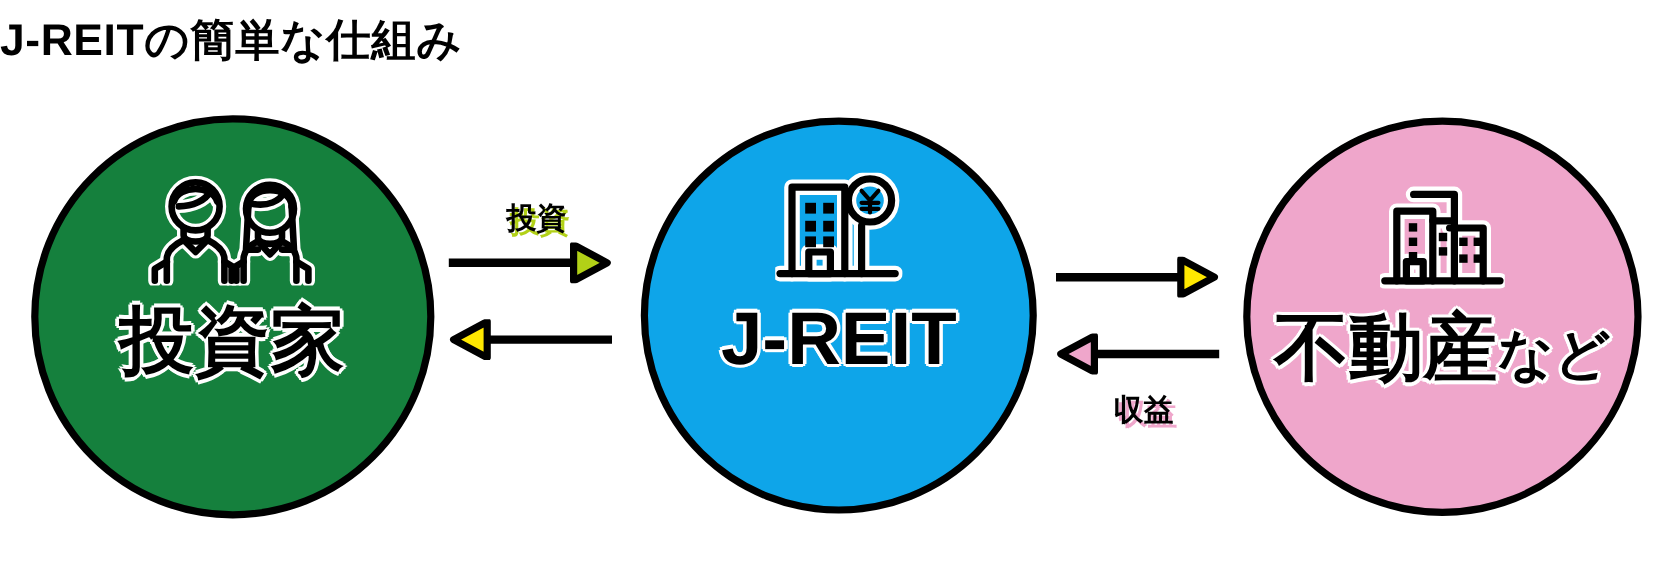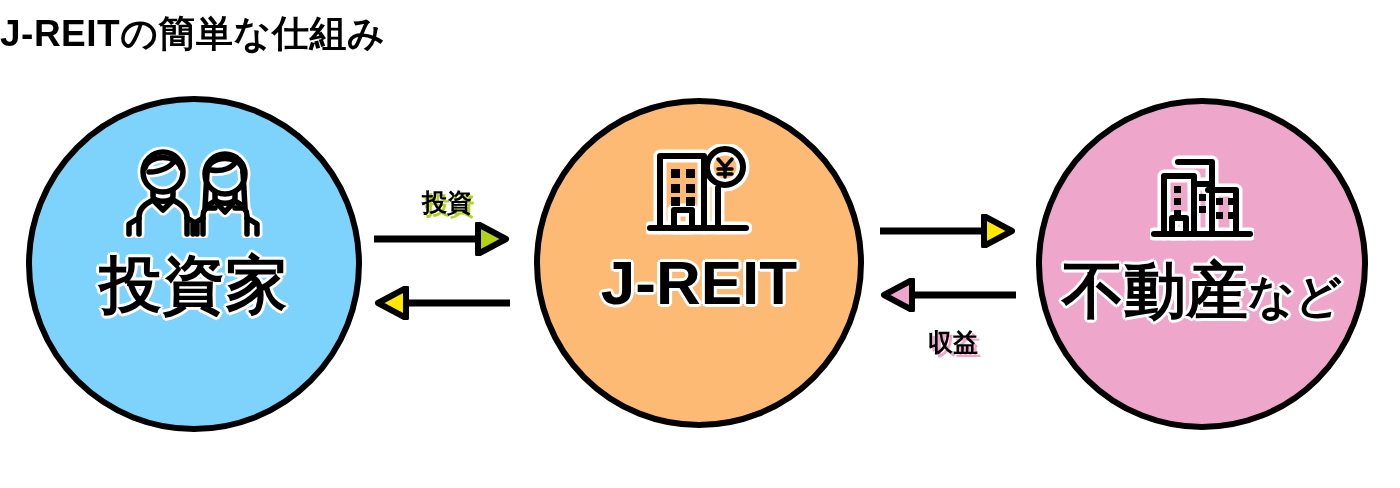--- a/index.html
+++ b/index.html
@@ -42,22 +42,22 @@
   .node {
     position: absolute;
     border-radius: 50%;
     border: 6px solid #000000;
     box-sizing: border-box;
     display: flex;
     flex-direction: column;
     align-items: center;
     justify-content: flex-start;
   }
-  .node-green  { left: 26px;   top: 96px; width: 336px; height: 336px; background: #7dd3fc; }
-  .node-yellow { left: 534px;  top: 98px; width: 330px; height: 330px; background: #fdba74; }
+  .node-green  { left: 26px;   top: 96px; width: 336px; height: 336px; background: #15803d; }
+  .node-yellow { left: 534px;  top: 98px; width: 330px; height: 330px; background: #0ea5e9; }
   .node-pink   { left: 1036px; top: 98px; width: 332px; height: 332px; background: #efa6cb; }
 
   .node-icon {
     margin-top: 44px;
     height: 92px;
     display: flex;
     align-items: center;
     justify-content: center;
   }
   .node-yellow .node-icon { margin-top: 40px; }
@@ -92,21 +92,21 @@
       -2px -2px 0 #fff,  2px -2px 0 #fff,
       -2px  2px 0 #fff,  2px  2px 0 #fff;
   }
 
   
   .flow {
     position: absolute;
     width: 150px;
     height: 190px;
   }
-  .flow-left  { left: 372px; top: 186px; }
+  .flow-left  { left: 372px; top: 166px; }
   .flow-right { left: 878px; top: 178px; }
 
   .flow-label {
     position: absolute;
     width: 150px;
     text-align: center;
     font-size: 25px;
     font-weight: 700;
     color: #000;
     white-space: nowrap;

